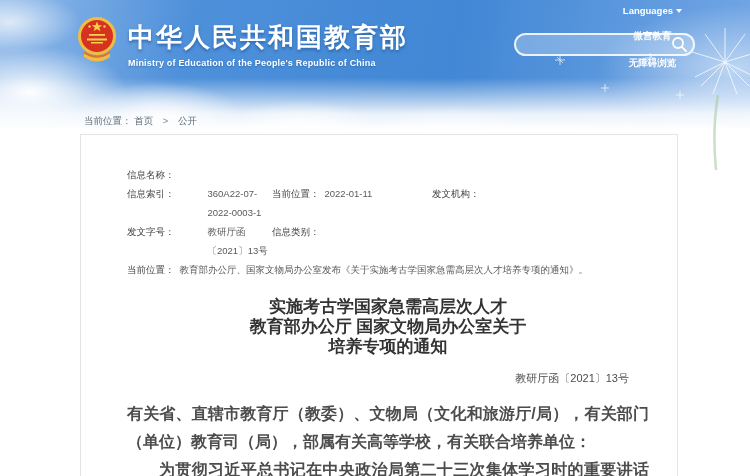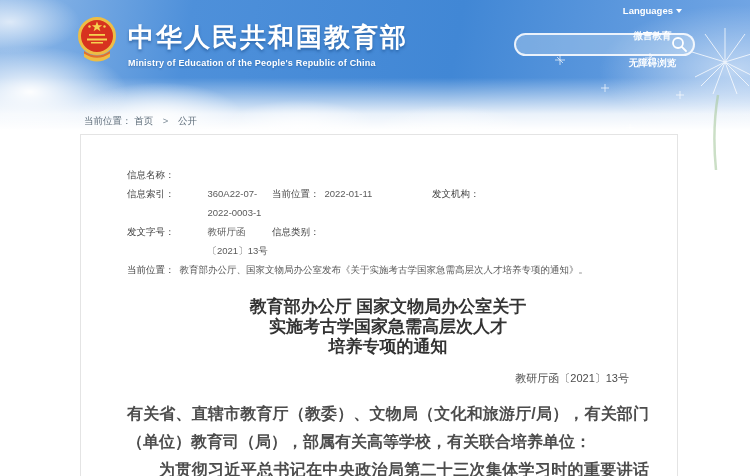--- a/index.html
+++ b/index.html
@@ -190,22 +190,22 @@
         <span class="m-label">信息类别：</span>
       </span>
     </div>
     <div class="meta-row">
       <span class="m-label">当前位置：</span>
       <span class="m-value">教育部办公厅、国家文物局办公室发布《关于实施考古学国家急需高层次人才培养专项的通知》。</span>
     </div>
   </div>
 
   <h1 class="doc-title">
+    <span>实施考古学国家急需高层次人才</span>
     <span>教育部办公厅 国家文物局办公室关于</span>
-    <span>实施考古学国家急需高层次人才</span>
     <span>培养专项的通知</span>
   </h1>
 
   <div class="doc-number">教研厅函〔2021〕13号</div>
 
   <p class="body-text salutation">有关省、直辖市教育厅（教委）、文物局（文化和旅游厅/局），有关部门（单位）教育司（局），部属有关高等学校，有关联合培养单位：</p>
 
   <p class="body-text indent">为贯彻习近平总书记在中央政治局第二十三次集体学习时的重要讲话精神，努力建设具有中国特色、中国风格、中国气派的考古学，落实中央人才工作会议精神和《加快推进急需高层次人才培养行动方案（2021—2025</p>
 </main>
 

